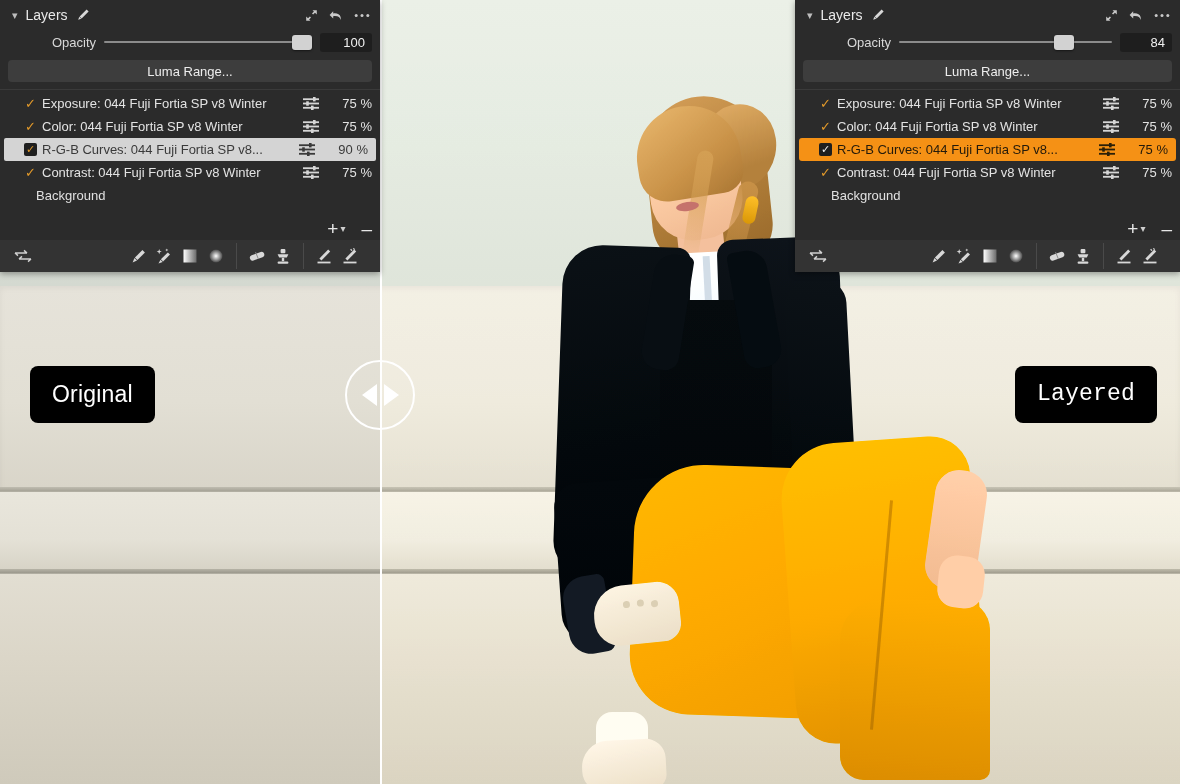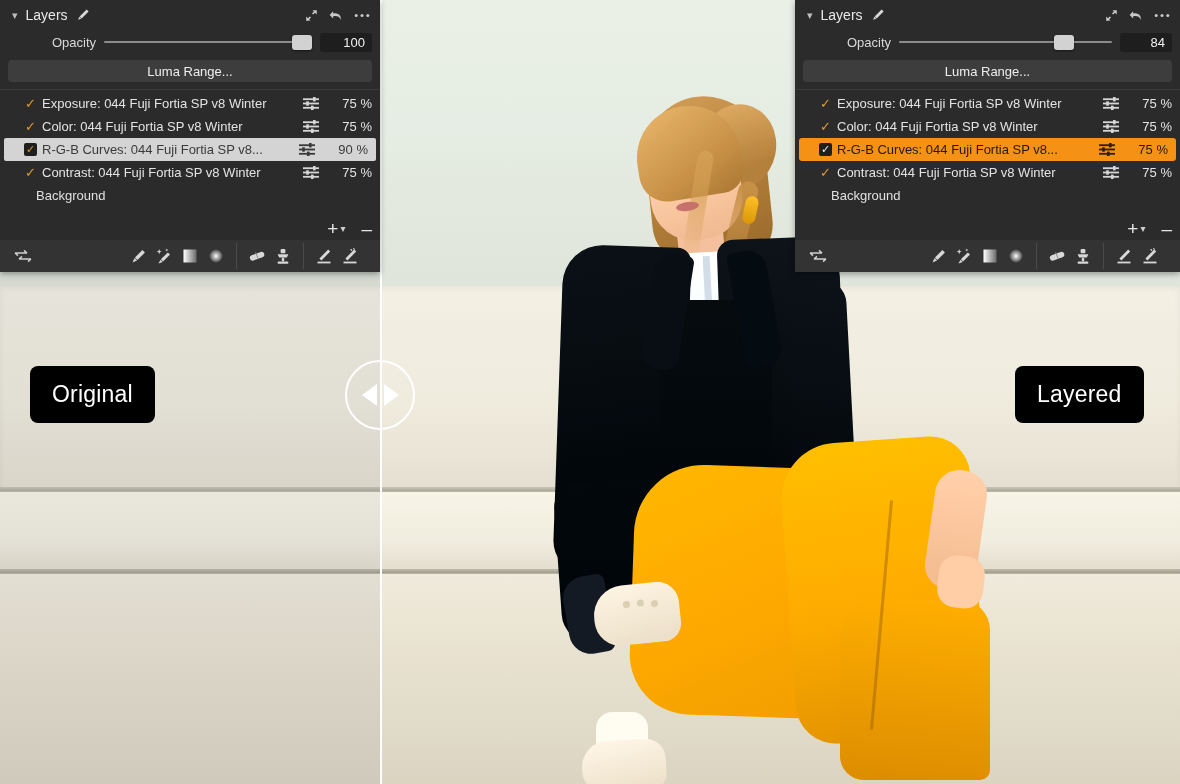--- a/index.html
+++ b/index.html
@@ -101,21 +101,21 @@
     border:2px solid #ffffff;box-sizing:border-box;z-index:41;display:flex;align-items:center;
     justify-content:center;gap:7px;}
   .tri{width:0;height:0;border-top:11px solid transparent;border-bottom:11px solid transparent;}
   .tri.l{border-right:15px solid #ffffff;}
   .tri.r{border-left:15px solid #ffffff;}
 
   
   .badge{position:absolute;background:#000;color:#fff;border-radius:8px;
     font-size:23px;line-height:1;padding:17px 22px;z-index:30;letter-spacing:.2px;}
   .badge.orig{left:30px;top:366px;}
-  .badge.lay{left:1015px;top:366px;}
+  .badge.lay{left:1015px;top:366px;font-family:Liberation Mono, monospace;}
 
   
   .panel{position:absolute;top:0;width:380px;height:272px;background:#2b2b2b;
     color:#e8e8e8;z-index:50;box-shadow:0 2px 6px rgba(0,0,0,.35);}
   .panel.left{left:0;}
   .panel.right{left:795px;width:385px;}
 
   .p-head{height:30px;display:flex;align-items:center;padding:0 12px;gap:8px;position:relative;}
   .chev{font-size:11px;color:#bdbdbd;}
   .p-title{font-size:14px;color:#e9e9e9;}

